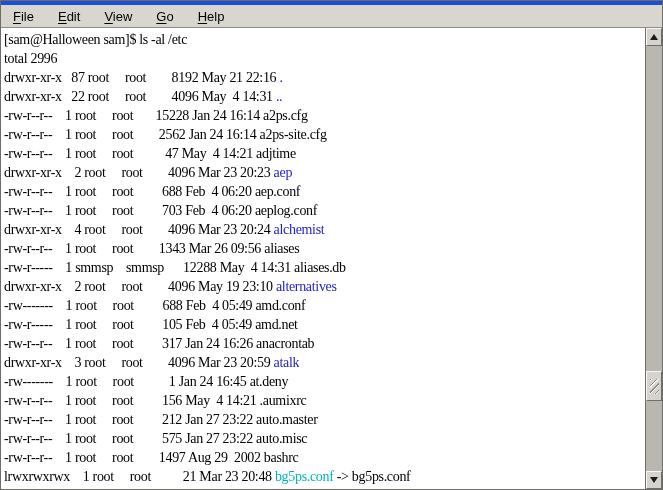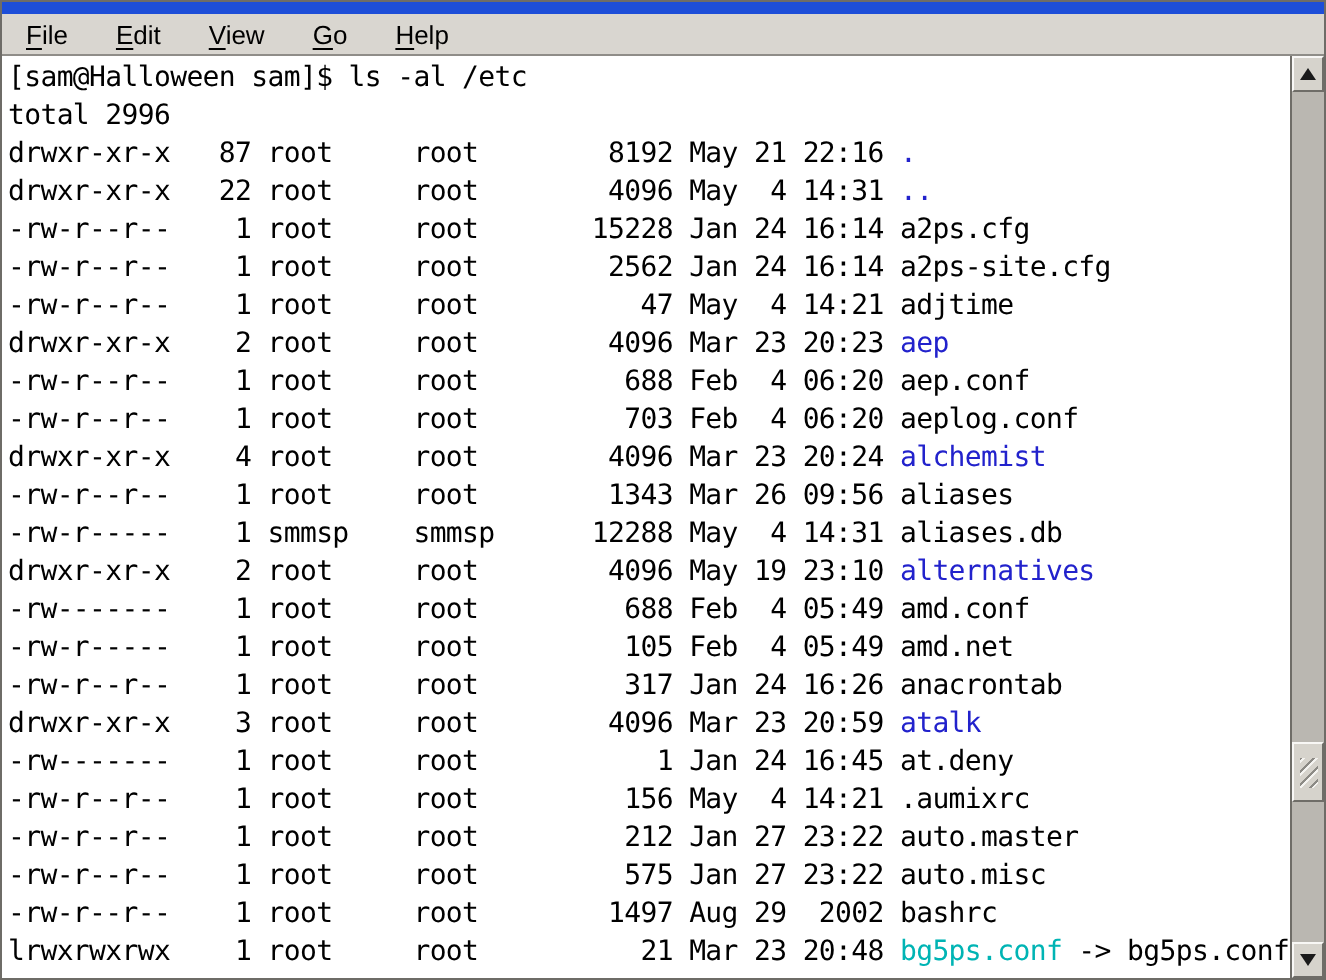--- a/index.html
+++ b/index.html
@@ -10,21 +10,21 @@
     background:#ffffff;
     border:1px solid #6e6c67;
     font-family:"Liberation Sans", sans-serif;
     overflow:hidden;
   }
   
   .menubar{
     height:27px;
     box-sizing:border-box;
     background:#d9d6d0;
-    border-top:6px solid #1d4ed8;
+    border-top:4px solid #1d4ed8;
     border-bottom:1px solid #8f8d88;
     display:flex;
     align-items:center;
     font-size:13px;
     color:#000;
     user-select:none;
   }
   .menu-item{
     padding:5px 12px;
     white-space:nowrap;
@@ -43,21 +43,21 @@
     background:#ffffff;
     font-family:"DejaVu Sans Mono","Liberation Mono",monospace;
     font-size:14px;
     line-height:19px;
     letter-spacing:-0.32px;
     color:#000;
     padding:2px 0 0 3px;
     white-space:pre;
     overflow:hidden;
   }
-  .t-line{height:19px;white-space:pre;}
+  .t-line{height:19px;white-space:pre;font-family:Liberation Serif, serif;}
   
   .scrollbar{
     flex:0 0 17px;
     box-sizing:border-box;
     position:relative;
     background:#bab7b1;
     border-left:1px solid #6f6d68;
   }
   .sb-btn{
     position:absolute;left:0;

